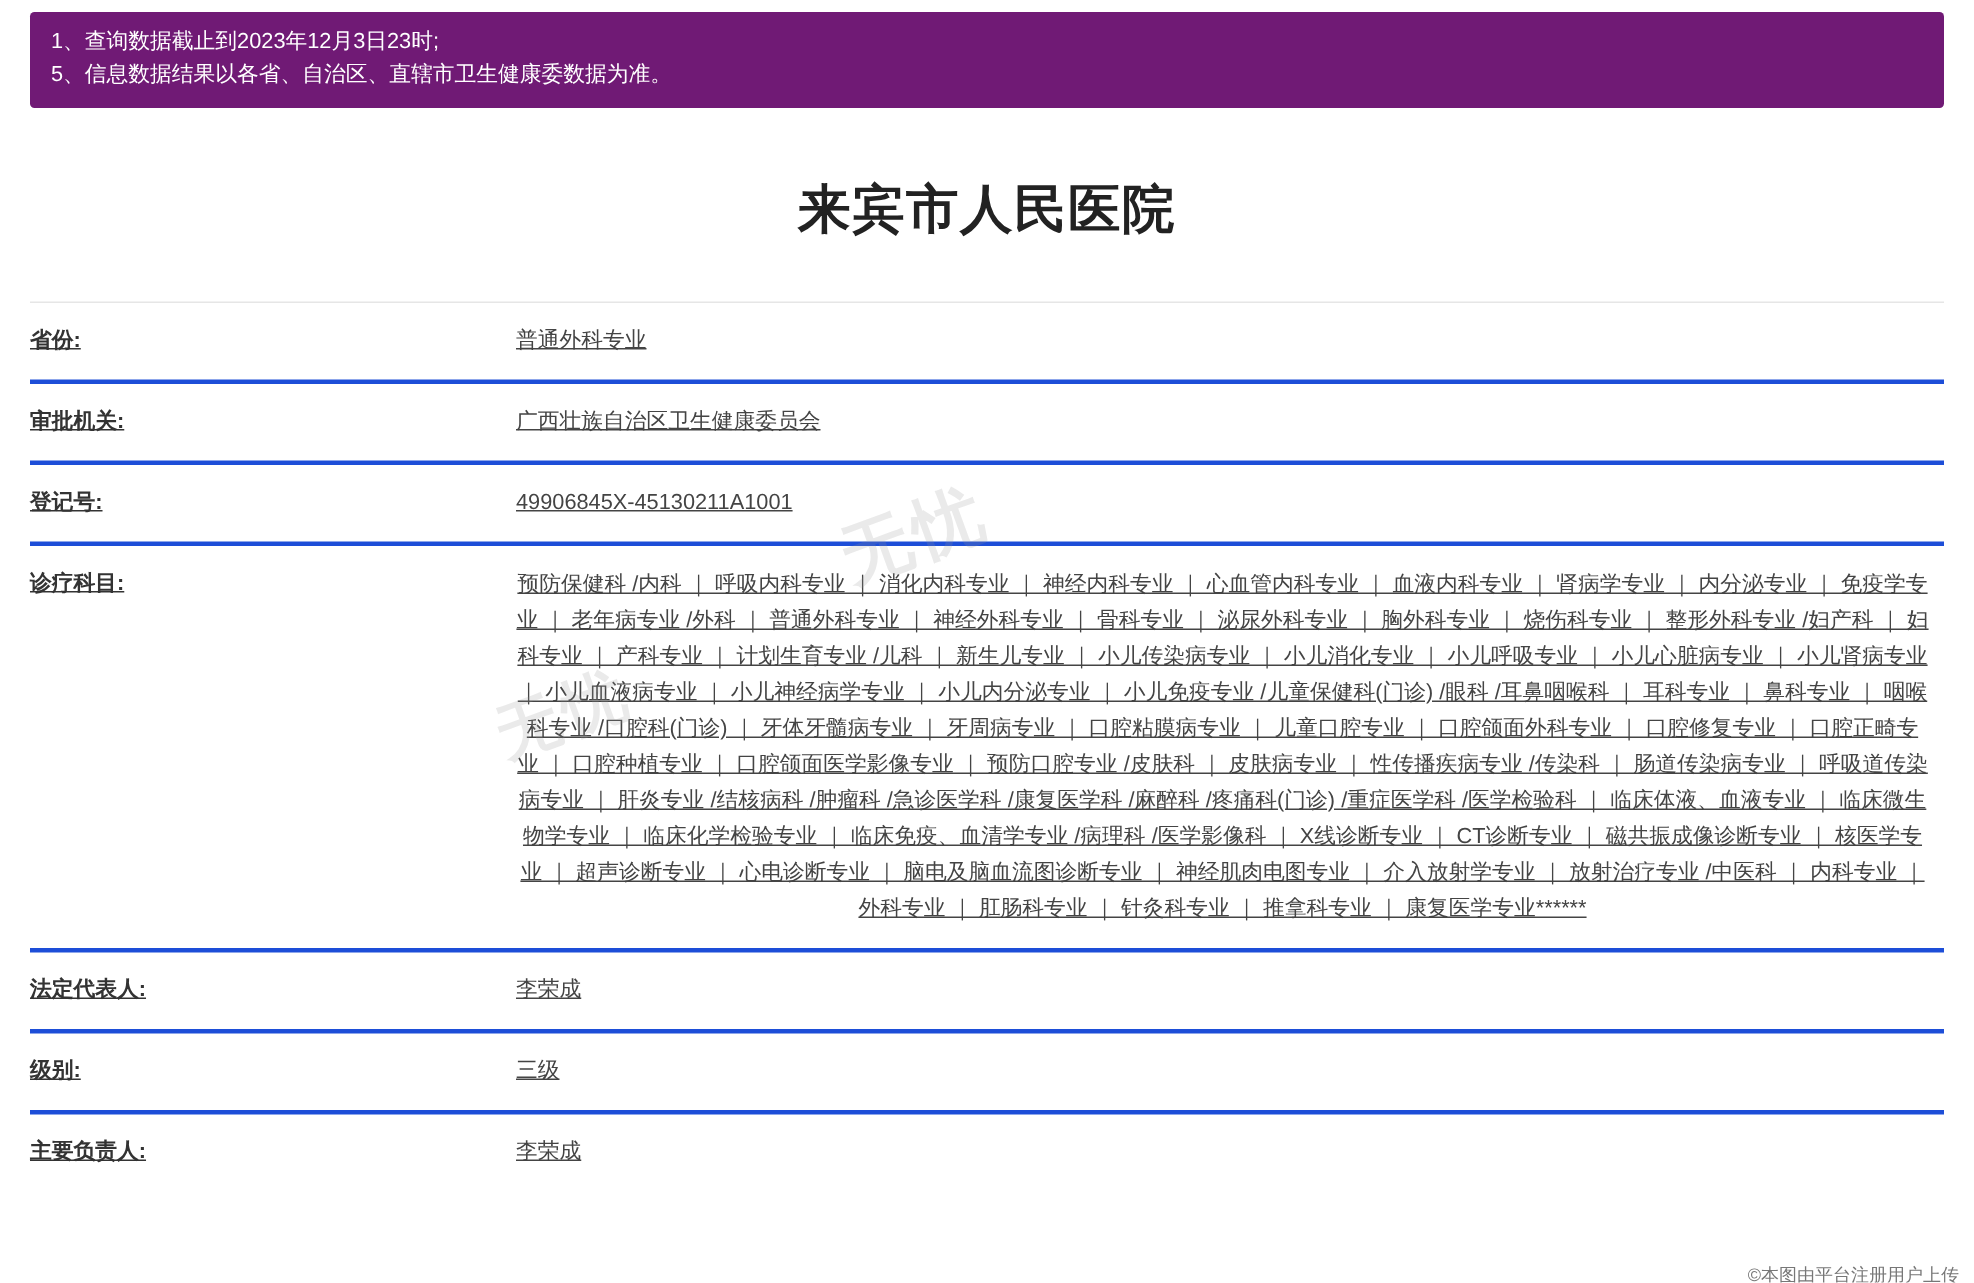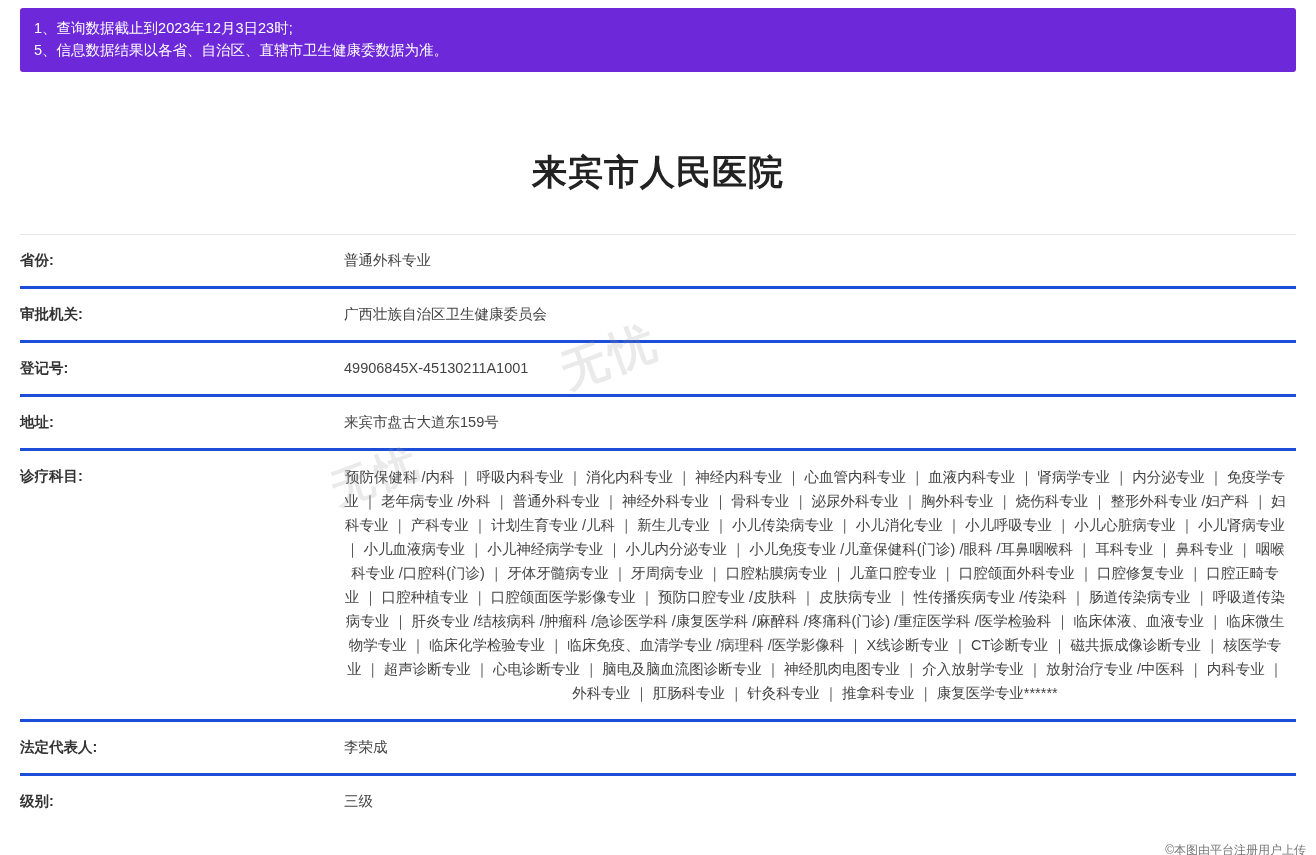--- a/index.html
+++ b/index.html
@@ -20,36 +20,35 @@
     width: 1316px;
     height: 855px;
     position: relative;
     box-sizing: border-box;
     padding: 0 20px;
   }
 
   
   .notice {
     margin: 8px 0 0 0;
-    background: #6d28d9;
+    background: #701a75;
     color: #ffffff;
     border-radius: 3px;
     padding: 9px 14px 11px 14px;
     font-size: 14.5px;
     line-height: 22px;
   }
   .notice div {
     white-space: nowrap;
   }
 
   
   .title-wrap {
     text-align: center;
     padding: 44px 0 38px 0;
-    margin-top: 33px;
   }
   .title {
     font-size: 35px;
     font-weight: bold;
     color: #222222;
     letter-spacing: 1px;
     font-family: "Liberation Sans", "DejaVu Sans", sans-serif;
   }
 
   
@@ -62,20 +61,21 @@
   table.info tr {
     border-top: 3px solid #1d4ed8;
   }
   table.info tr:first-child {
     border-top: 1px solid #e6e6e6;
   }
   table.info td {
     padding: 14px 6px 14px 0;
     vertical-align: top;
     line-height: 23px;
+    text-decoration: underline;
   }
   td.label {
     width: 318px;
     font-weight: bold;
     color: #333333;
     padding-left: 0;
   }
   td.value {
     color: #444444;
     padding-left: 24px;
@@ -132,34 +132,34 @@
       </tr>
       <tr>
         <td class="label">审批机关:</td>
         <td class="value">广西壮族自治区卫生健康委员会</td>
       </tr>
       <tr>
         <td class="label">登记号:</td>
         <td class="value">49906845X-45130211A1001</td>
       </tr>
       <tr>
-        <td class="label">地址:</td>
-        <td class="value">来宾市盘古大道东159号</td>
-      </tr>
-      <tr>
         <td class="label">诊疗科目:</td>
         <td class="value dept">预防保健科 /内科 ｜ 呼吸内科专业 ｜ 消化内科专业 ｜ 神经内科专业 ｜ 心血管内科专业 ｜ 血液内科专业 ｜ 肾病学专业 ｜ 内分泌专业 ｜ 免疫学专业 ｜ 老年病专业 /外科 ｜ 普通外科专业 ｜ 神经外科专业 ｜ 骨科专业 ｜ 泌尿外科专业 ｜ 胸外科专业 ｜ 烧伤科专业 ｜ 整形外科专业 /妇产科 ｜ 妇科专业 ｜ 产科专业 ｜ 计划生育专业 /儿科 ｜ 新生儿专业 ｜ 小儿传染病专业 ｜ 小儿消化专业 ｜ 小儿呼吸专业 ｜ 小儿心脏病专业 ｜ 小儿肾病专业 ｜ 小儿血液病专业 ｜ 小儿神经病学专业 ｜ 小儿内分泌专业 ｜ 小儿免疫专业 /儿童保健科(门诊) /眼科 /耳鼻咽喉科 ｜ 耳科专业 ｜ 鼻科专业 ｜ 咽喉科专业 /口腔科(门诊) ｜ 牙体牙髓病专业 ｜ 牙周病专业 ｜ 口腔粘膜病专业 ｜ 儿童口腔专业 ｜ 口腔颌面外科专业 ｜ 口腔修复专业 ｜ 口腔正畸专业 ｜ 口腔种植专业 ｜ 口腔颌面医学影像专业 ｜ 预防口腔专业 /皮肤科 ｜ 皮肤病专业 ｜ 性传播疾病专业 /传染科 ｜ 肠道传染病专业 ｜ 呼吸道传染病专业 ｜ 肝炎专业 /结核病科 /肿瘤科 /急诊医学科 /康复医学科 /麻醉科 /疼痛科(门诊) /重症医学科 /医学检验科 ｜ 临床体液、血液专业 ｜ 临床微生物学专业 ｜ 临床化学检验专业 ｜ 临床免疫、血清学专业 /病理科 /医学影像科 ｜ X线诊断专业 ｜ CT诊断专业 ｜ 磁共振成像诊断专业 ｜ 核医学专业 ｜ 超声诊断专业 ｜ 心电诊断专业 ｜ 脑电及脑血流图诊断专业 ｜ 神经肌肉电图专业 ｜ 介入放射学专业 ｜ 放射治疗专业 /中医科 ｜ 内科专业 ｜ 外科专业 ｜ 肛肠科专业 ｜ 针灸科专业 ｜ 推拿科专业 ｜ 康复医学专业******</td>
       </tr>
       <tr>
         <td class="label">法定代表人:</td>
         <td class="value">李荣成</td>
       </tr>
       <tr>
         <td class="label">级别:</td>
         <td class="value">三级</td>
+      </tr>
+      <tr>
+        <td class="label">主要负责人:</td>
+        <td class="value">李荣成</td>
       </tr>
 
     </tbody>
   </table>
 
   <div class="wm wm1">无忧</div>
   <div class="wm wm2">无忧</div>
 
   <div class="footer-credit">©本图由平台注册用户上传</div>
 </div>

